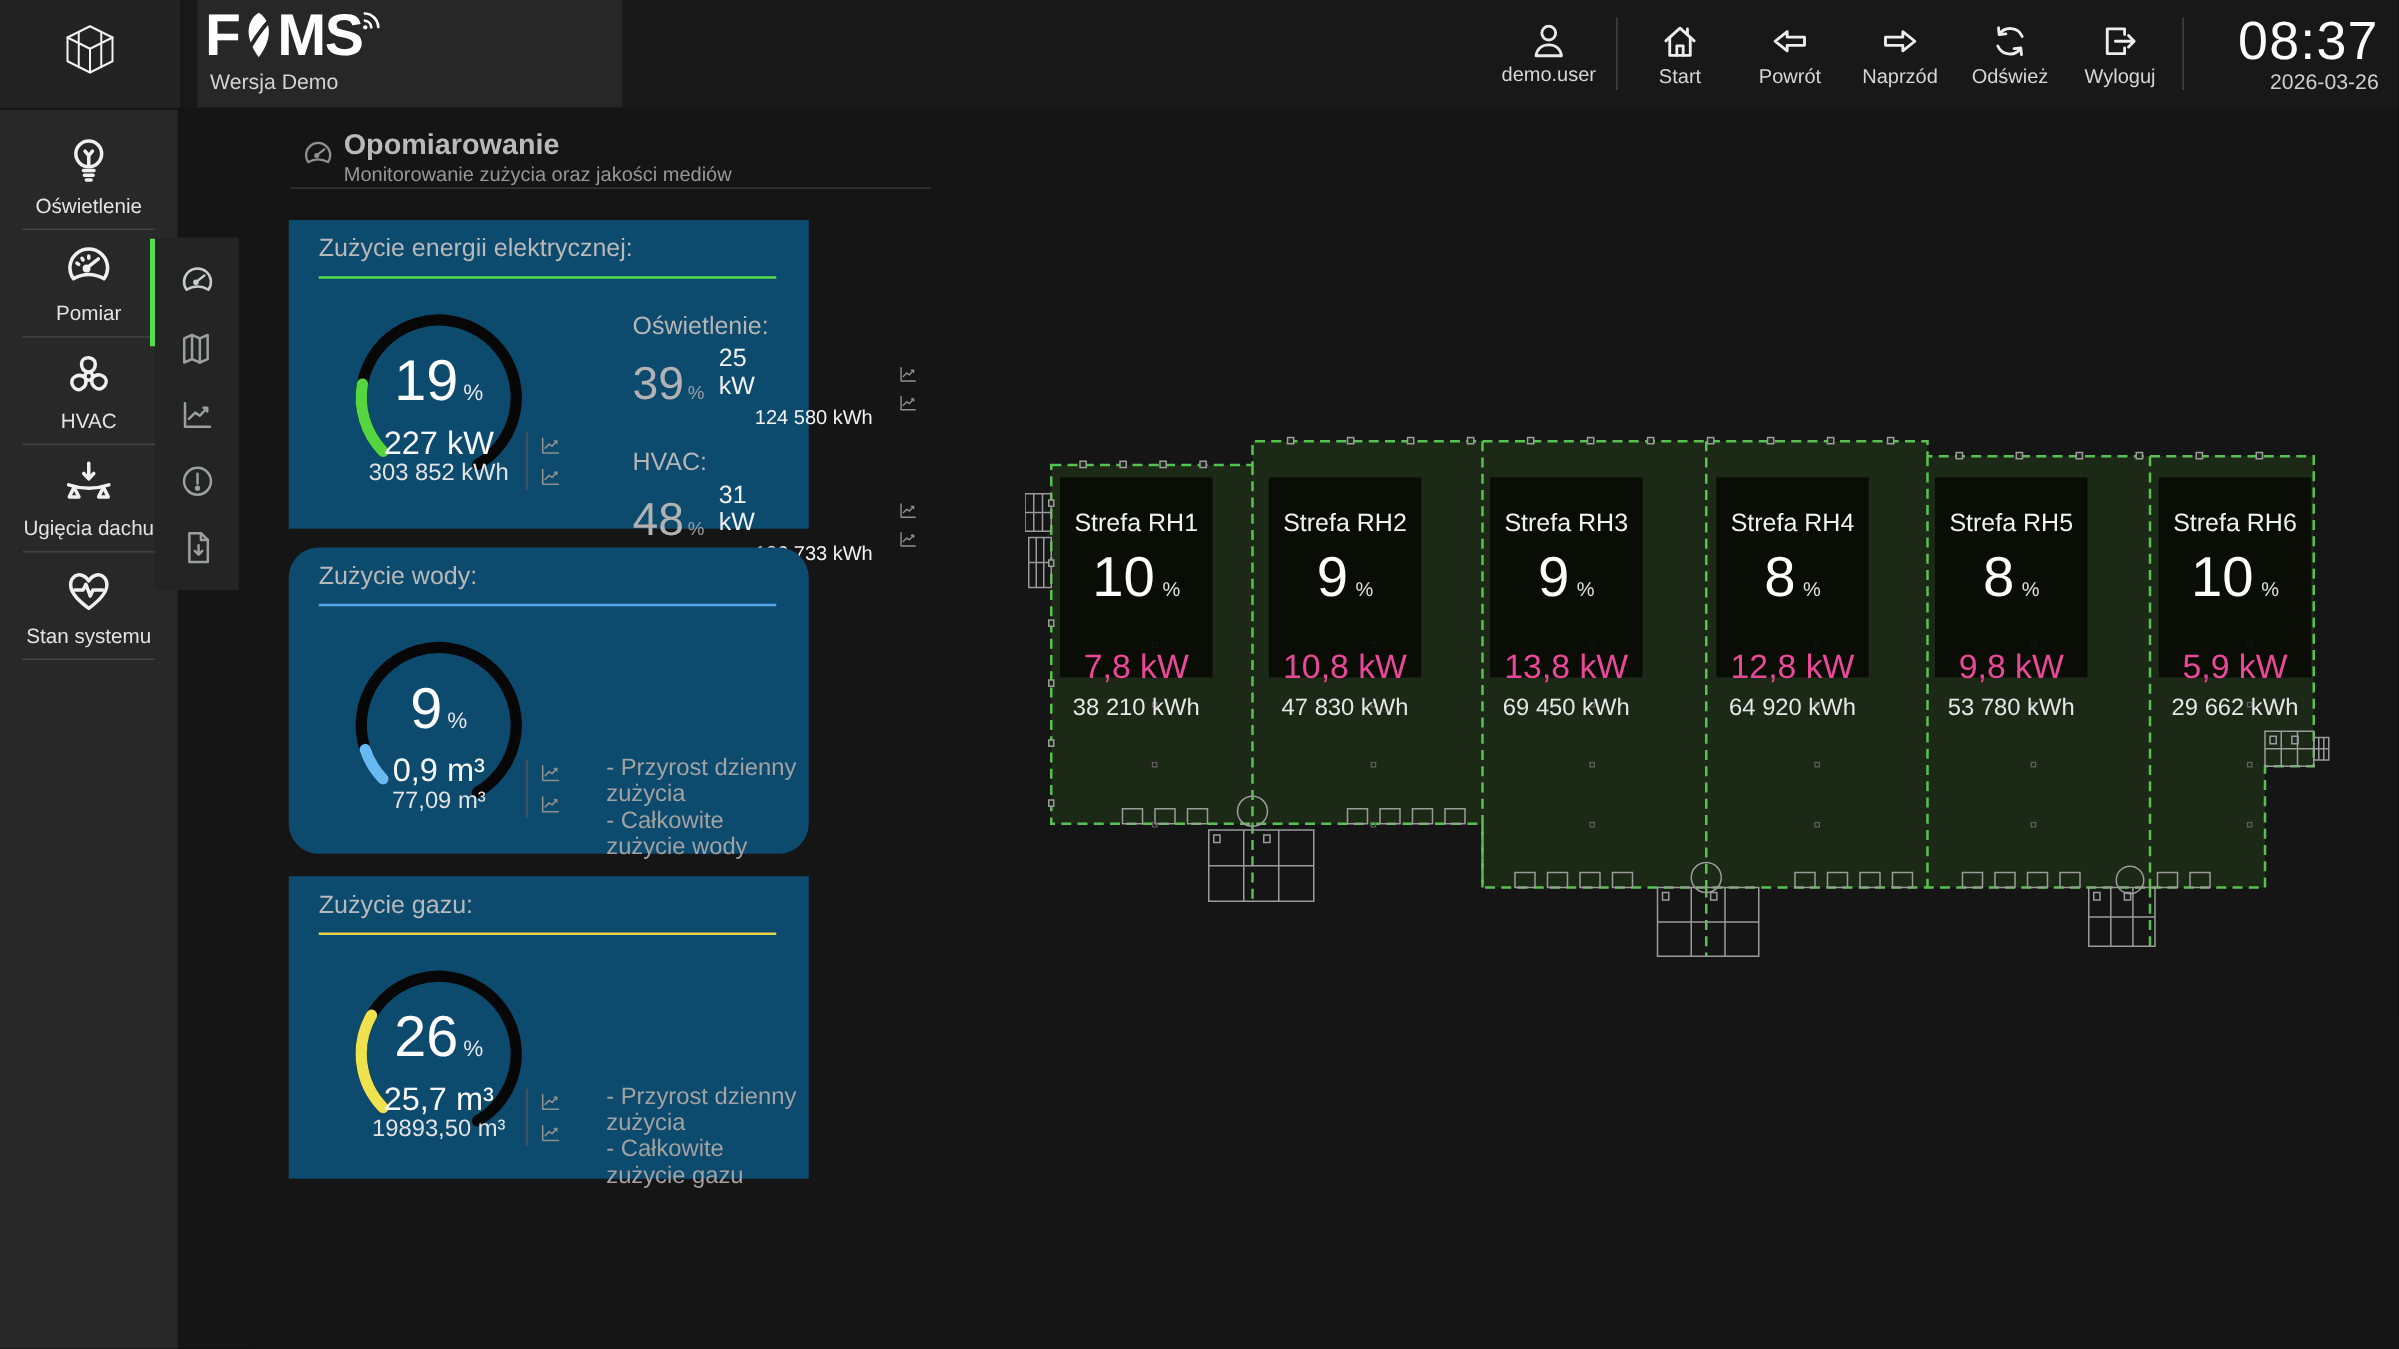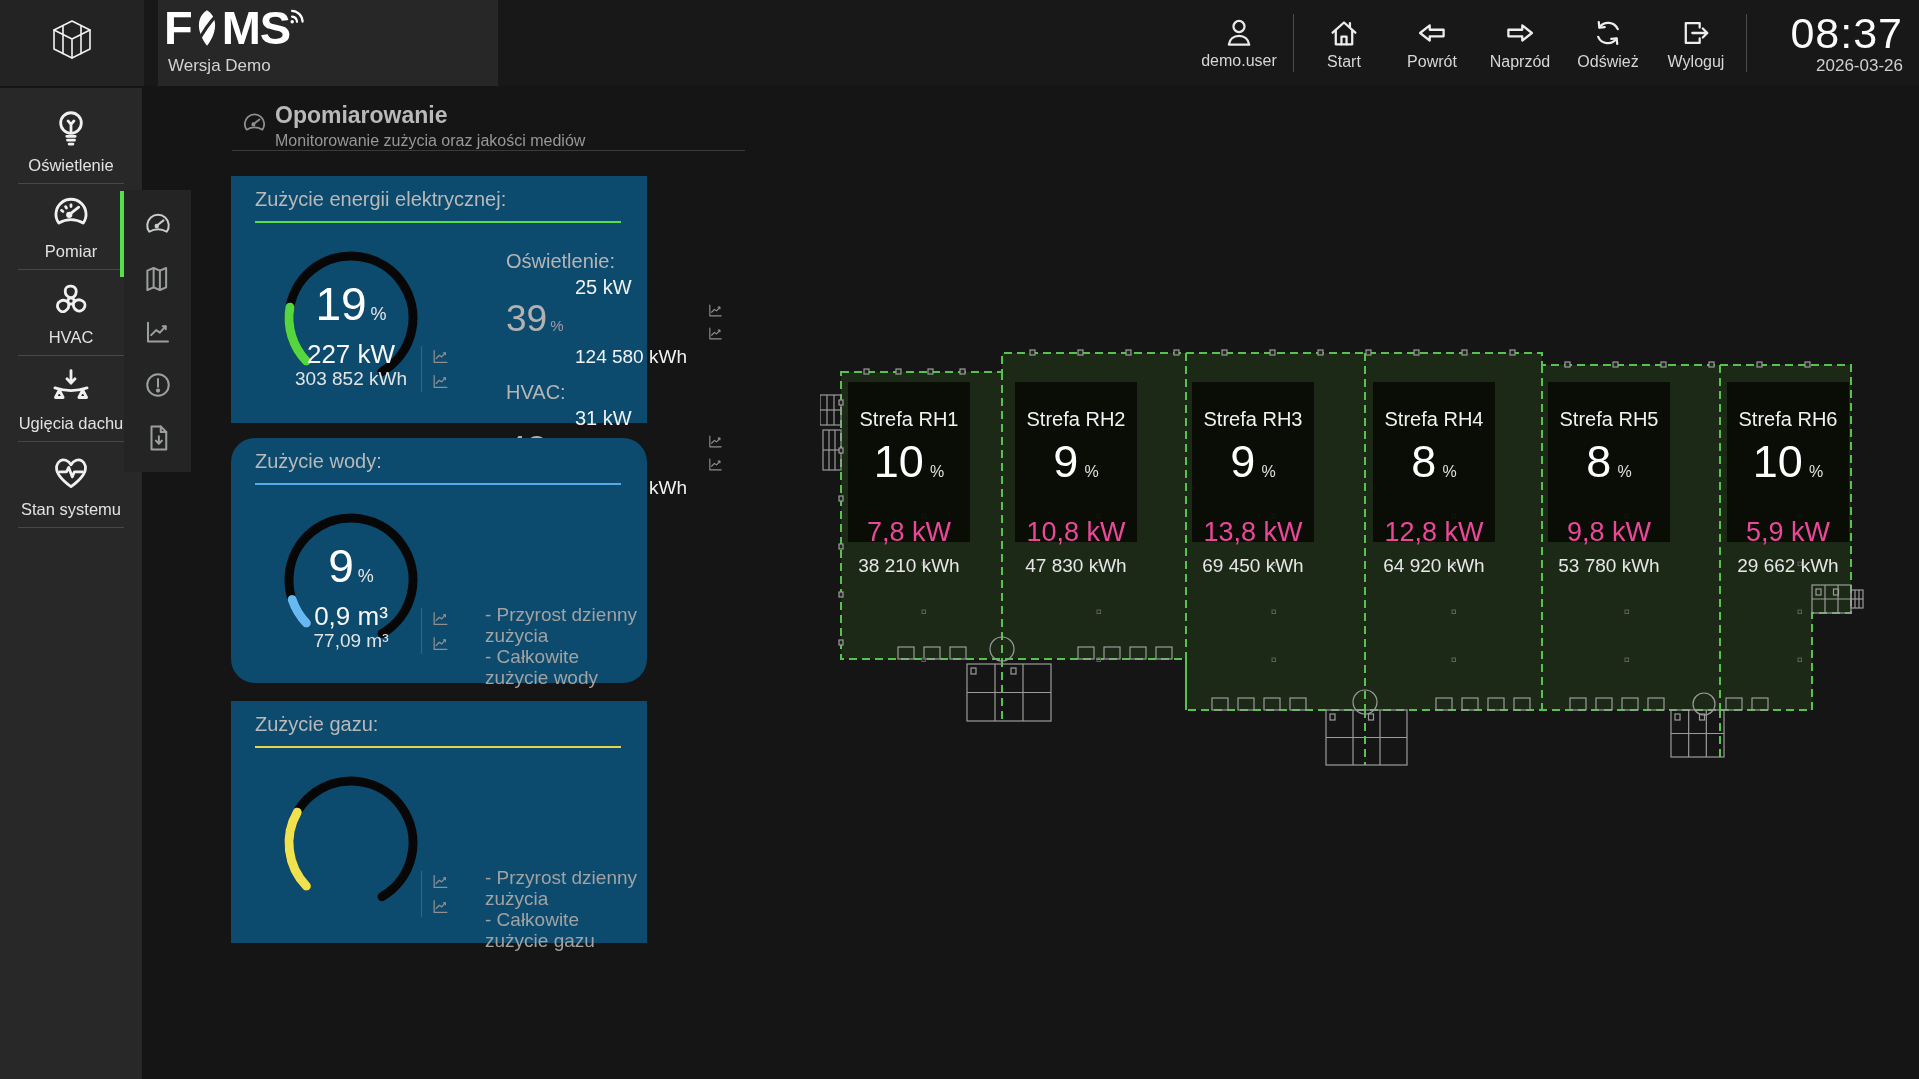--- a/index.html
+++ b/index.html
@@ -60,23 +60,23 @@
   .mini-wrap{position:absolute;left:190px;top:170px;display:flex;align-items:center;}
   .mini-div{width:1px;height:46px;background:#5a5a5a;}
   .mini-col{display:flex;flex-direction:column;gap:6px;margin-left:9px;color:#8f8f8f;}
   .legend{position:absolute;left:254px;top:166px;font-size:19px;line-height:21px;color:#a2a2a2;}
   .subcol{position:absolute;left:275px;top:74px;width:214px;}
   .sub-label{font-size:20px;color:#b5b5b5;}
   .sub-row{display:flex;align-items:center;margin-top:3px;}
   .sub-pct{min-width:52px;font-size:37px;color:#b2b2b2;line-height:40px;}
   .sub-pctsign{font-size:15px;color:#9f9f9f;margin-left:3px;}
   .sub-div{width:1px;height:46px;background:#5a5a5a;margin:0 11px 0 6px;}
-  .sub-vals{display:flex;flex-direction:column;justify-content:center;}
+  .sub-vals{display:flex;flex-direction:row;justify-content:center;}
   .sub-kw{font-size:20px;color:#f2f2f2;line-height:22px;}
-  .sub-kwh{font-size:19px;color:#f2f2f2;line-height:22px;white-space:nowrap;margin-top:48px;}
+  .sub-kwh{font-size:16px;color:#f2f2f2;line-height:22px;white-space:nowrap;margin-top:48px;}
   .sub-div2{width:1px;height:46px;background:#5a5a5a;margin:0 9px 0 11px;}
   .sub-icons{display:flex;flex-direction:column;gap:6px;color:#8f8f8f;}
   .sub-gap{margin-top:13px;}
 
   
   .plan{position:absolute;left:820px;top:340px;}
   .zone{position:absolute;top:382px;width:122px;height:160px;background:rgba(7,9,5,0.88);
         text-align:center;padding-top:26px;box-sizing:border-box;cursor:pointer;}
   .z-name{font-size:20px;color:#f2f2f2;}
   .z-pct{margin-top:6px;line-height:50px;}
@@ -432,20 +432,25 @@
     </div>
   </section>
 
   <section class="card" style="top:701px;height:242px;">
     <h2>Zużycie gazu:</h2>
     <div class="rule" style="background: rgb(232, 212, 74);"></div>
     <svg class="gauge-svg" width="144" height="144">
         <path d="M 27.40 115.07 A 62 62 0 1 1 103.00 125.69" stroke="#070707" stroke-width="9" fill="none" stroke-linecap="round"></path>
         <path d="M 27.40 115.07 A 62 62 0 0 1 18.22 41.15" stroke="#f0e14e" stroke-width="9" fill="none" stroke-linecap="round"></path>
       </svg>
+    <div class="gauge-text">
+      <div class="g-pct"><span>26</span><span class="g-sign">%</span></div>
+      <div class="g-val">25,7 m³</div>
+      <div class="g-tot">19893,50 m³</div>
+    </div>
     <div class="mini-wrap">
       <div class="mini-div"></div>
       <div class="mini-col">
         <span>
           <svg class="ico" width="19" height="19" viewBox="0 0 24 24">
               <path d="M4,4.5 V19.5 H20"></path>
               <path d="M6.5,14.5 L10.5,10.5 L13.5,12.5 L18,7.5"></path>
               <path d="M15.8,7.3 H18.2 V9.7"></path>
             </svg>
         </span>

